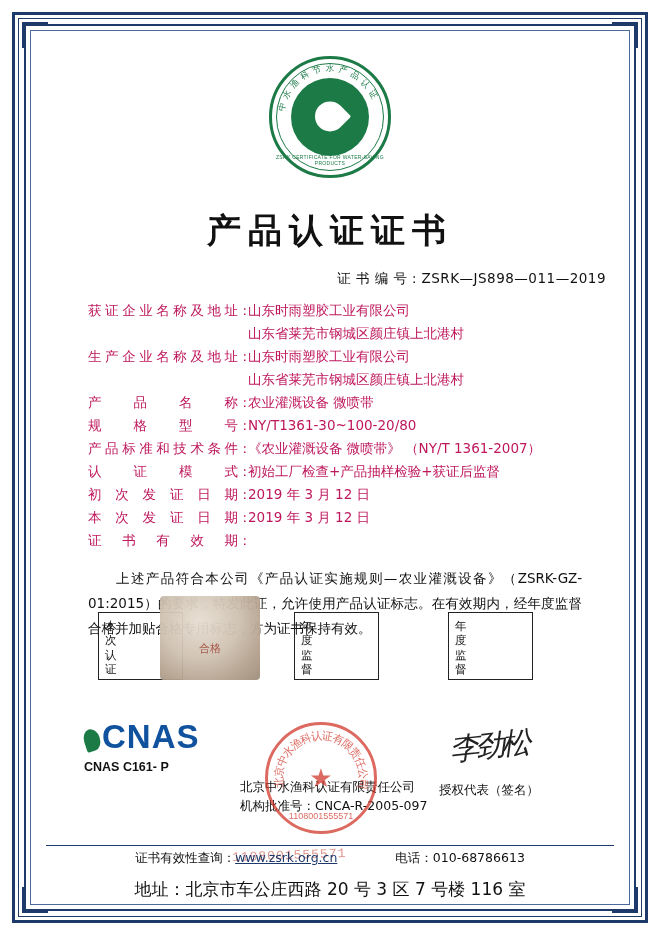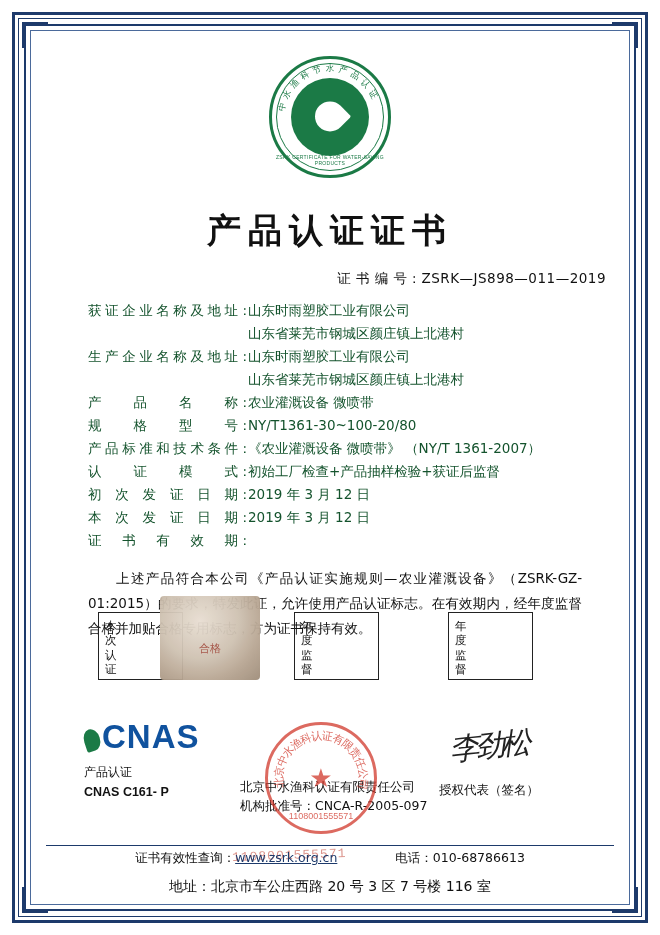--- a/index.html
+++ b/index.html
@@ -126,21 +126,21 @@
   .fields {
     margin-top: 14px;
     padding-left: 48px;
     padding-right: 10px;
   }
   .field-row {
     display: flex;
     align-items: flex-start;
     margin-bottom: 5px;
     font-size: 13.5px;
-    color: #14532d;
+    color: #be185d;
     font-family: "DejaVu Sans", sans-serif;
   }
   .field-label {
     width: 150px;
     flex: 0 0 150px;
     text-align: justify;
     text-align-last: justify;
     white-space: nowrap;
   }
   .field-colon { width: 10px; flex: 0 0 10px; }
@@ -324,21 +324,21 @@
   .footer-row a {
     color: #1d3a6b;
     text-decoration: underline;
     margin-top: 36px;
   }
   .footer-addr {
     position: absolute;
     left: 0; right: 0;
     top: 878px;
     text-align: center;
-    font-size: 14px;
+    font-size: 17px;
     color: #111;
     font-family: "DejaVu Sans", sans-serif;
   }
   .barcode-watermark {
     position: absolute;
     left: 232px; top: 848px;
     font-size: 13px;
     letter-spacing: 1px;
     color: rgba(190,60,45,.55);
     font-family: "Liberation Mono", monospace;
@@ -458,21 +458,20 @@
     <div class="stamp-box b2">
       <span class="lbl">年<br>度<br>监<br>督</span>
     </div>
     <div class="stamp-box b3">
       <span class="lbl">年<br>度<br>监<br>督</span>
     </div>
   </div>
 
   <div class="cnas">
     <div class="cnas-logo"><span class="leaf"></span><span>CNAS</span></div>
-    <div class="cnas-sub">产品认证</div>
     <div class="cnas-code">CNAS C161- P</div>
   </div>
 
   <div class="issuer">
     <div>北京中水渔科认证有限责任公司</div>
     <div>机构批准号：CNCA-R-2005-097</div>
   </div>
 
   <div class="red-seal">
     <div class="seal-arc" id="seal-arc">

